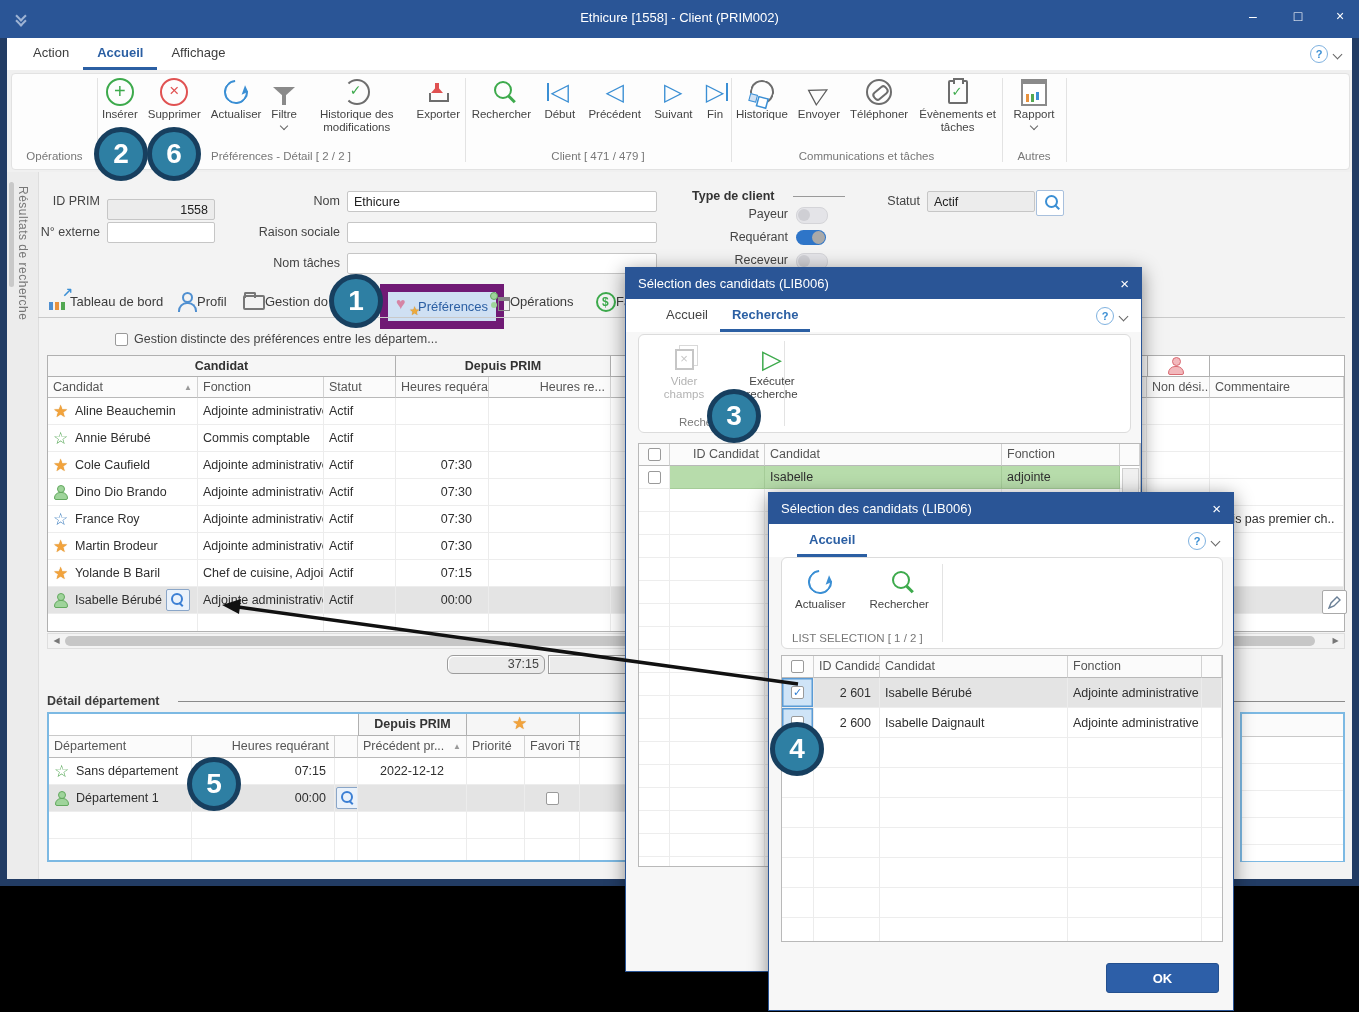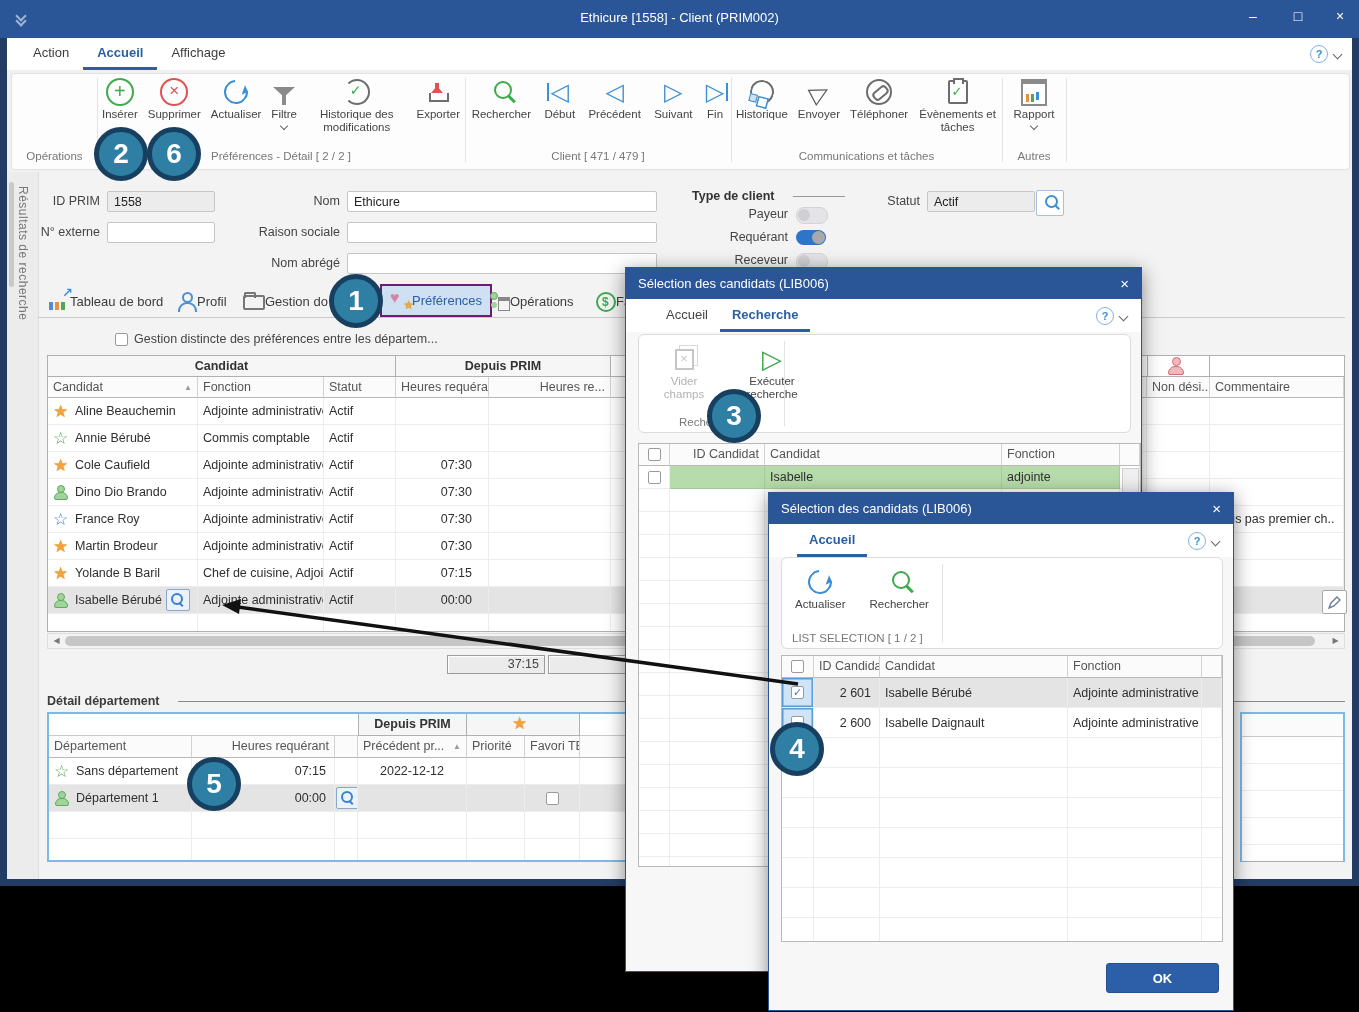--- a/index.html
+++ b/index.html
@@ -75,34 +75,34 @@
   .pic-run{color:#3daa4c;font-size:26px;line-height:26px;}
   .pic-run::before{content:'▷';}
   
   #sidebar{left:7px;top:172px;width:31px;height:707px;background:#ececec;border-right:1px solid #dedede;}
   #sidebar .thumb{position:absolute;left:2px;top:10px;width:5px;height:105px;background:#c9c9c9;border-radius:3px;}
   #sidebar .vlabel{position:absolute;left:9px;top:14px;writing-mode:vertical-rl;font-size:12px;color:#777;letter-spacing:.5px;}
   
   .flabel{position:absolute;font-size:12.5px;color:#444;text-align:right;}
   .finput{position:absolute;height:21px;border:1px solid #c6c6c6;border-radius:2px;background:#fff;font-size:12.5px;color:#222;padding:0 6px;box-sizing:border-box;line-height:20px;}
   .finput.ro{background:#ececec;}
-  .finput.num{}
+  .finput.num{text-align:right;margin-top:8px;}
   .grp-title{position:absolute;font-weight:bold;color:#333;}
   .grp-line{position:absolute;height:1px;background:#999;}
   .toggle{position:absolute;width:30px;height:15px;border-radius:8px;}
   .toggle.off{background:#e4e4e8;border:1px solid #d4d4d8;}
   .toggle.off::after{content:'';position:absolute;left:1px;top:1px;width:12px;height:12px;border-radius:50%;background:#cfcfd4;}
   .toggle.on{background:#2e75c8;}
   .toggle.on::after{content:'';position:absolute;right:1px;top:1px;width:13px;height:13px;border-radius:50%;background:#a9a9a9;border:0;}
   .searchbtn{position:absolute;width:26px;height:24px;background:#fff;border:1px solid #a8c0dd;border-radius:2px;display:flex;align-items:center;justify-content:center;}
   .mini-mag{width:9px;height:9px;border:2px solid #3b8fd4;border-radius:50%;position:relative;margin:-3px -3px 0 0;}
   .mini-mag::after{content:'';position:absolute;left:7px;top:8px;width:2px;height:6px;background:#3b8fd4;transform:rotate(-45deg);transform-origin:top;}
   
   .vtab{position:absolute;top:287px;height:28px;display:flex;align-items:center;font-size:13px;color:#3c3c3c;}
-  .vtab.selected{top:284px;height:29px;background:#cfe0f3;border:2px solid #701a75;padding:0 8px;color:#2b5fa3;}
+  .vtab.selected{top:284px;height:29px;background:#cfe0f3;border:8px solid #701a75;padding:0 8px;color:#2b5fa3;}
   .tabline{left:38px;top:317px;width:1307px;height:1px;background:#c9c9c9;}
   
   .tpic{display:inline-block;position:relative;width:22px;height:19px;}
   .pic-tab-dashboard::before{content:'';position:absolute;left:1px;bottom:1px;width:4px;height:8px;background:#4f8fd0;box-shadow:6px 0 0 #e8913d,12px 0 0 #52a852;}
   .pic-tab-dashboard::after{content:'↗';position:absolute;right:-3px;top:-7px;color:#3b8fd4;font-size:13px;font-weight:bold;}
   .pic-tab-profile::before{content:'';position:absolute;left:7px;top:0;width:7px;height:7px;border:2px solid #4f8fd0;border-radius:50%;}
   .pic-tab-profile::after{content:'';position:absolute;left:3px;bottom:-1px;width:15px;height:8px;border:2px solid #4f8fd0;border-bottom:none;border-radius:9px 9px 0 0;}
   .pic-tab-folder::before{content:'';position:absolute;left:0;bottom:1px;width:18px;height:11px;border:2px solid #777;border-radius:2px;}
   .pic-tab-folder::after{content:'';position:absolute;left:1px;top:0;width:8px;height:4px;border:2px solid #777;border-bottom:none;border-radius:2px 2px 0 0;}
   .pic-tab-preferences::before{content:'♥';position:absolute;left:0;top:-2px;color:#d585a5;font-size:16px;}
@@ -340,21 +340,21 @@
 
   
   <div class="flabel" style="left:30px;top:194px;width:70px;">ID PRIM</div>
   <div class="finput ro num abs" style="left:107px;top:191px;width:108px;">1558</div>
   <div class="flabel" style="left:20px;top:225px;width:80px;">N° externe</div>
   <div class="finput abs" style="left:107px;top:222px;width:108px;"></div>
   <div class="flabel" style="left:270px;top:194px;width:70px;">Nom</div>
   <div class="finput abs" style="left:347px;top:191px;width:310px;">Ethicure</div>
   <div class="flabel" style="left:250px;top:225px;width:90px;">Raison sociale</div>
   <div class="finput abs" style="left:347px;top:222px;width:310px;"></div>
-  <div class="flabel" style="left:255px;top:256px;width:85px;">Nom abrégé</div>
+  <div class="flabel" style="left:255px;top:256px;width:85px;">Nom tâches</div>
   <div class="finput abs" style="left:347px;top:253px;width:310px;"></div>
 
   <div class="grp-title" style="left:692px;top:189px;">Type de client</div>
   <div class="grp-line" style="left:793px;top:196px;width:52px;"></div>
   <div class="flabel" style="left:688px;top:207px;width:100px;">Payeur</div>
   <div class="toggle off" style="left:796px;top:207px;"></div>
   <div class="flabel" style="left:688px;top:230px;width:100px;">Requérant</div>
   <div class="toggle on" style="left:796px;top:230px;"></div>
   <div class="flabel" style="left:688px;top:253px;width:100px;">Receveur</div>
   <div class="toggle off" style="left:796px;top:253px;"></div>
@@ -559,21 +559,21 @@
   </div>
 
   
   <div class="hscroll" style="left:47px;top:633px;width:1298px;">
     <span class="arrow" style="left:1px;">◀</span>
     <span class="thumb" style="left:17px;width:1250px;"></span>
     <span class="arrow" style="right:1px;">▶</span>
   </div>
 
   
-  <div class="totbox" style="left:447px;top:655px;width:98px;">37:15</div>
+  <div class="totbox" style="left:447px;top:655px;width:98px;border-radius:6px;">37:15</div>
   <div class="totbox" style="left:548px;top:655px;width:92px;"></div>
 
   
   <div class="abs" style="left:47px;top:694px;font-weight:bold;color:#3c3c3c;">Détail département</div>
   <div class="grp-line" style="left:178px;top:701px;width:1167px;background:#8a8a8a;"></div>
 
   <div class="tbl" style="left:47px;top:712px;width:1186px;height:150px;border:2px solid #7cb9e3;">
     <div class="grow" style="grid-template-columns:309px 109px 113px 651px;height:22px;">
       <div class="gcell plain" style="border-bottom-color:#c9c9c9;"></div>
       <div class="gcell" style="border-left:1px solid #b0b0b0;">Depuis PRIM</div>

